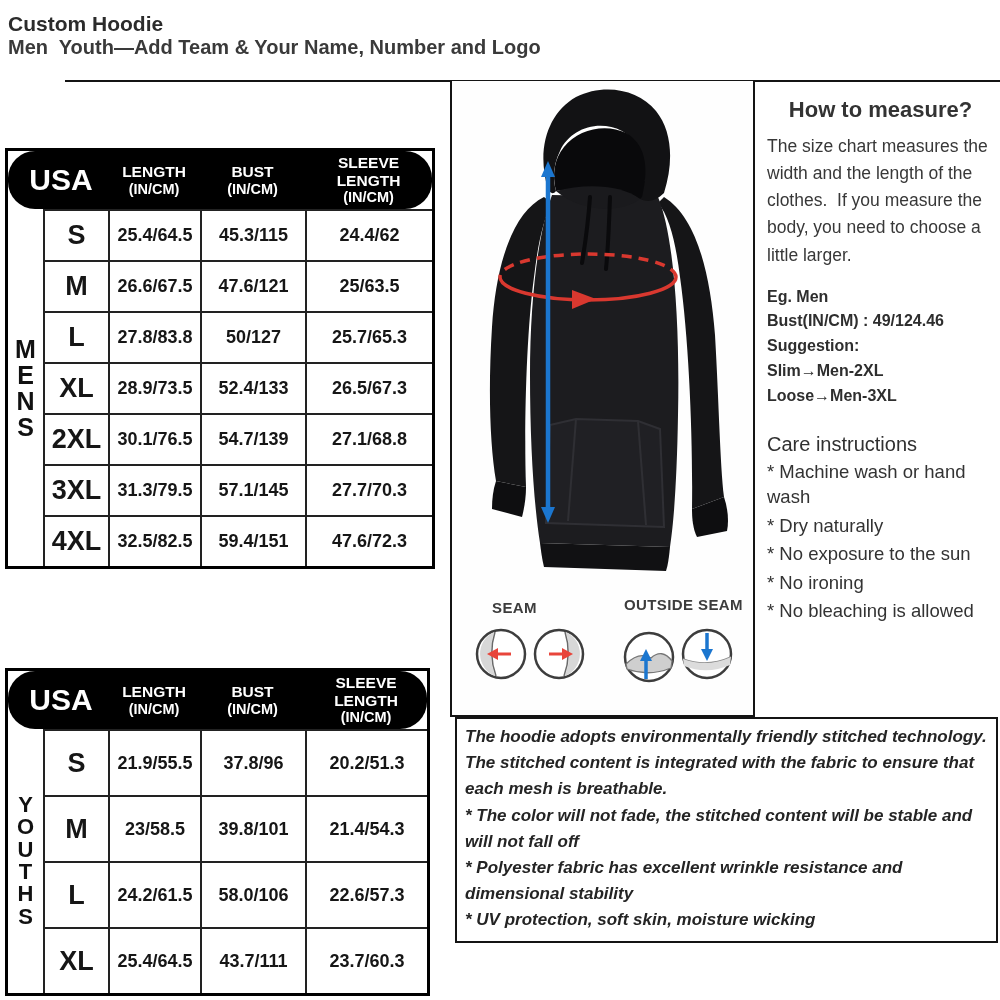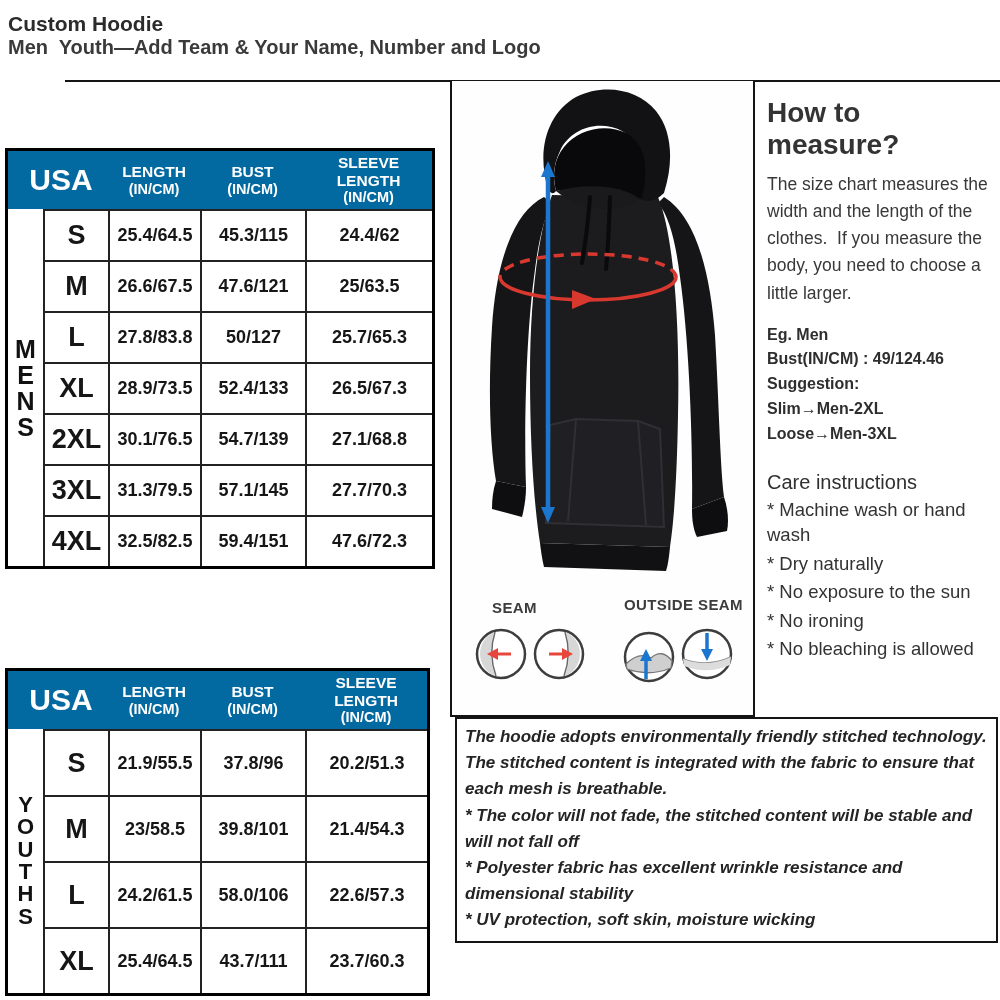--- a/index.html
+++ b/index.html
@@ -7,21 +7,21 @@
     width:1000px;height:1000px;position:relative;overflow:hidden;
     background:#ffffff;font-family:"Liberation Sans", sans-serif;color:#222;
   }
   
   .page-title{position:absolute;left:8px;top:12px;font-size:21px;font-weight:700;color:#2b2b2b;}
   .page-subtitle{position:absolute;left:8px;top:36px;font-size:20px;font-weight:600;color:#3a3a3a;white-space:pre-wrap;}
   .top-rule{position:absolute;left:65px;top:80px;width:935px;border-top:2.5px solid #141414;}
 
   
   .size-table{position:absolute;border:3px solid #000;background:#fff;box-sizing:border-box;}
-  .size-table .thead{display:flex;align-items:center;background:#0369a1;color:#fff;height:58px;}
+  .size-table .thead{display:flex;align-items:center;background:#000000;color:#fff;height:58px;border-radius:27px;}
   .thead .h-usa{width:100px;text-align:center;font-size:30px;font-weight:700;padding-left:6px;box-sizing:border-box;}
   .thead .hcol{text-align:center;font-weight:700;line-height:1.15;}
   .thead .h-len{width:92px;}
   .thead .h-bust{width:105px;}
   .thead .h-sleeve{flex:1;}
   .thead .lbl{font-size:15.5px;display:block;}
   .thead .sub{font-size:14.5px;display:block;}
   .tbody{display:flex;}
   .vlabel{width:35px;border-right:2px solid #222;display:flex;flex-direction:column;justify-content:center;align-items:center;}
   .vlabel span{display:block;font-weight:700;color:#111;}
@@ -47,21 +47,21 @@
   #chest-label{left:40px;top:518px;}
   #seam-label{left:172px;top:515px;}
   .micon{position:absolute;width:54px;height:54px;}
   #micon1{left:22px;top:546px;}
   #micon2{left:80px;top:546px;}
   #micon3{left:170px;top:549px;}
   #micon4{left:228px;top:546px;}
 
   
   .measure-panel{position:absolute;left:757px;top:81px;width:243px;height:636px;box-sizing:border-box;padding:14px 6px 0 10px;}
-  .htm-heading{font-size:28px;font-weight:600;color:#333;margin:2px 0 10px 0;}
+  .htm-heading{font-size:22px;font-weight:600;color:#333;text-align:center;margin:2px 0 10px 0;}
   .htm-body{font-size:17.5px;font-weight:500;color:#383838;line-height:1.55;white-space:pre-wrap;}
   .htm-example{margin-top:16px;font-size:16px;font-weight:700;color:#2e2e2e;line-height:1.55;}
   .care-heading{margin-top:24px;font-size:20px;font-weight:500;color:#303030;}
   .care-item{font-size:18.5px;font-weight:500;color:#333;line-height:1.38;margin-top:3px;}
 
   
   .bottom-box{position:absolute;left:455px;top:717px;width:543px;height:226px;box-sizing:border-box;
     border:2.5px solid #141414;background:#fff;padding:5px 8px 0 8px;font-style:italic;}
   .bottom-box p{margin:0;font-size:17px;font-weight:600;color:#242424;line-height:1.54;}
 </style>

